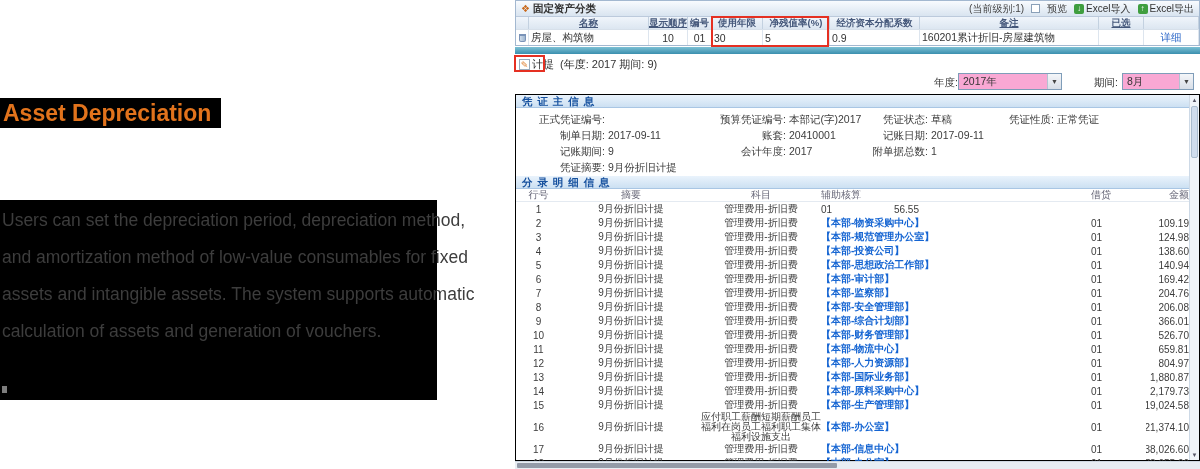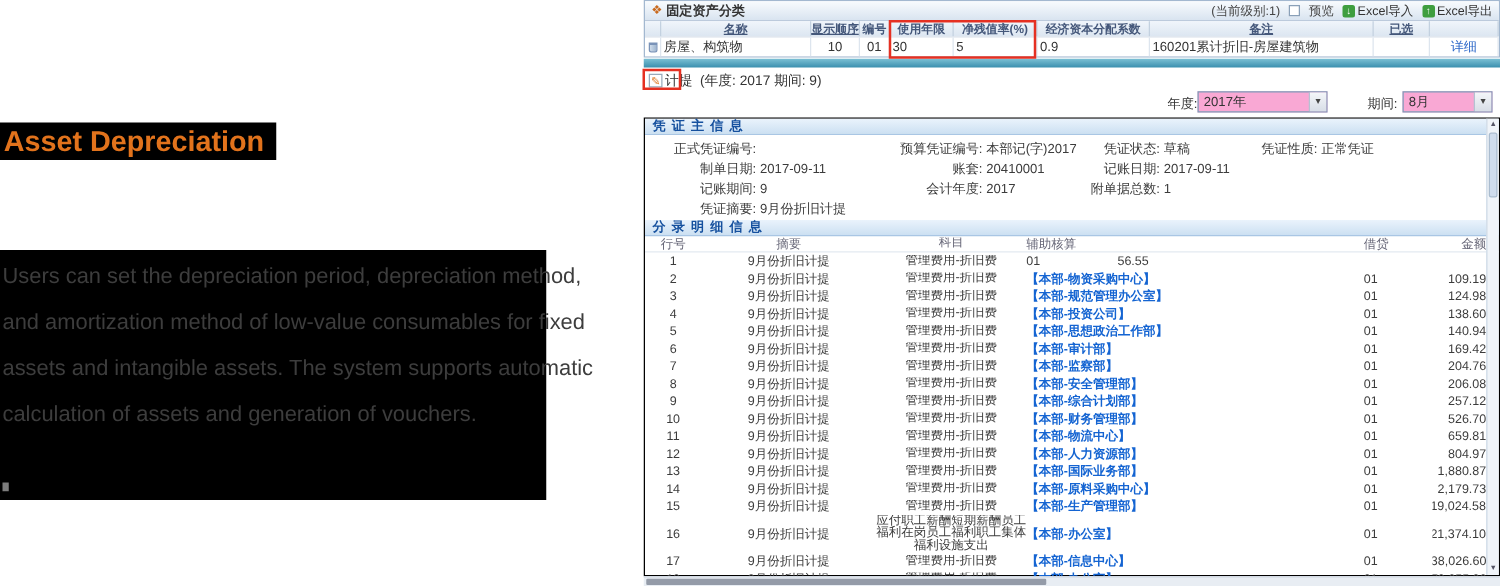--- a/index.html
+++ b/index.html
@@ -290,21 +290,21 @@
             <div class="ecell e-aux">【本部-安全管理部】</div>
             <div class="ecell e-dc">01</div>
             <div class="ecell e-amt">206.08</div>
           </div>
           <div class="erow">
             <div class="ecell e-no">9</div>
             <div class="ecell e-sum">9月份折旧计提</div>
             <div class="ecell e-acct">管理费用-折旧费</div>
             <div class="ecell e-aux">【本部-综合计划部】</div>
             <div class="ecell e-dc">01</div>
-            <div class="ecell e-amt">257.12</div>
+            <div class="ecell e-amt">366.01</div>
           </div>
           <div class="erow">
             <div class="ecell e-no">10</div>
             <div class="ecell e-sum">9月份折旧计提</div>
             <div class="ecell e-acct">管理费用-折旧费</div>
             <div class="ecell e-aux">【本部-财务管理部】</div>
             <div class="ecell e-dc">01</div>
             <div class="ecell e-amt">526.70</div>
           </div>
           <div class="erow">

